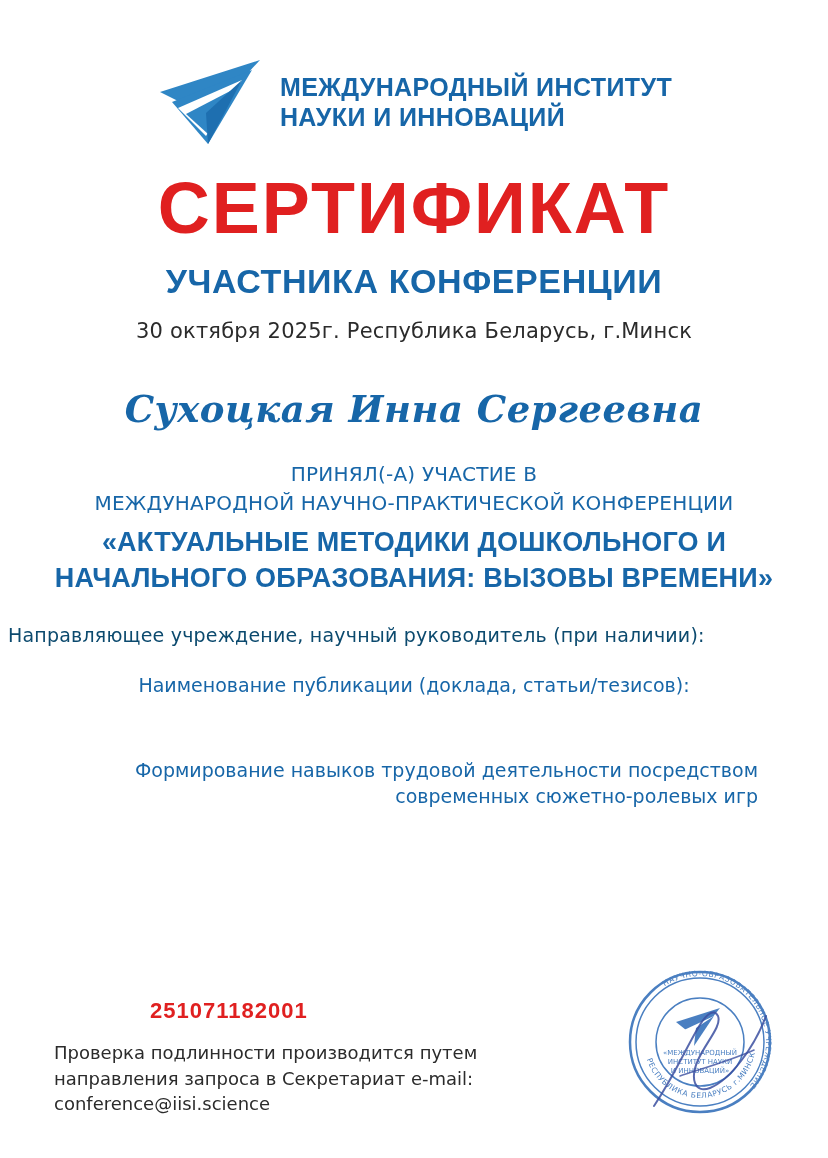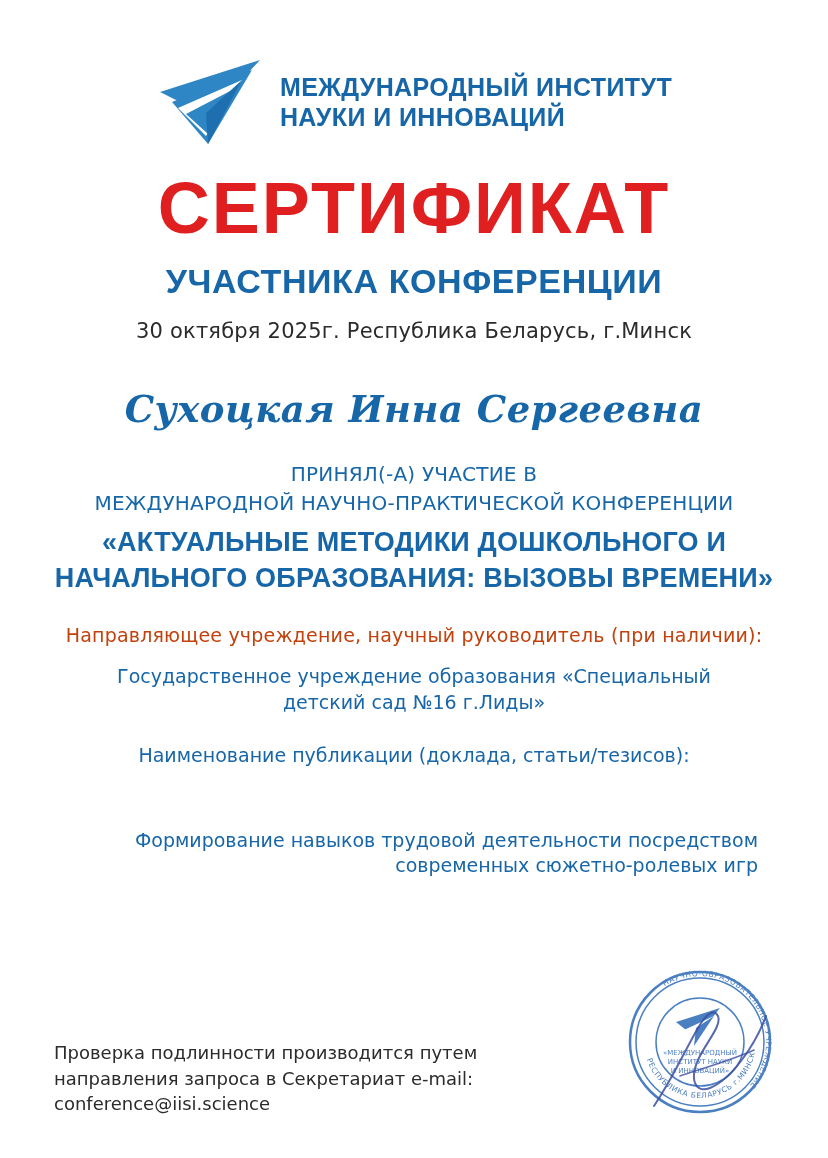--- a/index.html
+++ b/index.html
@@ -117,22 +117,22 @@
     font-weight: bold;
     font-size: 27px;
     line-height: 1.32;
     letter-spacing: 0.2px;
     padding: 0 24px;
   }
 
   
   .section-label {
     margin-top: 28px;
-    text-align: center;
-    color: #c2410c;
+    text-align: left;
+    color: #0c4a6e;
     font-size: 19px;
     letter-spacing: 0.2px;
   }
   .section-value {
     margin-top: 18px;
     text-align: center;
     color: #1766a8;
     font-size: 19px;
     line-height: 1.35;
     padding: 0 66px;
@@ -217,26 +217,26 @@
     <div class="cert-subtitle">УЧАСТНИКА КОНФЕРЕНЦИИ</div>
     <div class="cert-date">30 октября 2025г. Республика Беларусь, г.Минск</div>
 
     <div class="recipient">Сухоцкая Инна Сергеевна</div>
 
     <div class="part-line">ПРИНЯЛ(-А) УЧАСТИЕ В</div>
     <div class="part-line second">МЕЖДУНАРОДНОЙ НАУЧНО-ПРАКТИЧЕСКОЙ КОНФЕРЕНЦИИ</div>
     <div class="conf-title">«АКТУАЛЬНЫЕ МЕТОДИКИ ДОШКОЛЬНОГО И НАЧАЛЬНОГО ОБРАЗОВАНИЯ: ВЫЗОВЫ ВРЕМЕНИ»</div>
 
     <div class="section-label">Направляющее учреждение, научный руководитель (при наличии):</div>
-    <div class="section-value">Государственное учреждение образования «Специальный детский сад №16 г.Лиды»</div>
 
     <div class="pub-label">Наименование публикации (доклада, статьи/тезисов):</div>
     <div class="pub-value">Формирование навыков трудовой деятельности посредством современных сюжетно-ролевых игр</div>
 
     <div class="footer">
+      <div class="verify-number">251071182001</div>
       <div class="verify-note">Проверка подлинности производится путем направления запроса в Секретариат e-mail: conference@iisi.science</div>
     </div>
 
     <div class="stamp">
       <svg width="172" height="172" viewBox="0 0 172 172" xmlns="http://www.w3.org/2000/svg">
         <defs>
           <path id="outerArc" d="M 86,86 m -66,0 a 66,66 0 1,1 132,0 a 66,66 0 1,1 -132,0"></path>
           <path id="bottomArc" d="M 86,86 m -56,0 a 56,56 0 0,0 112,0"></path>
         </defs>
         <circle cx="86" cy="86" r="70" fill="none" stroke="#4a7fc1" stroke-width="2.5"></circle>

